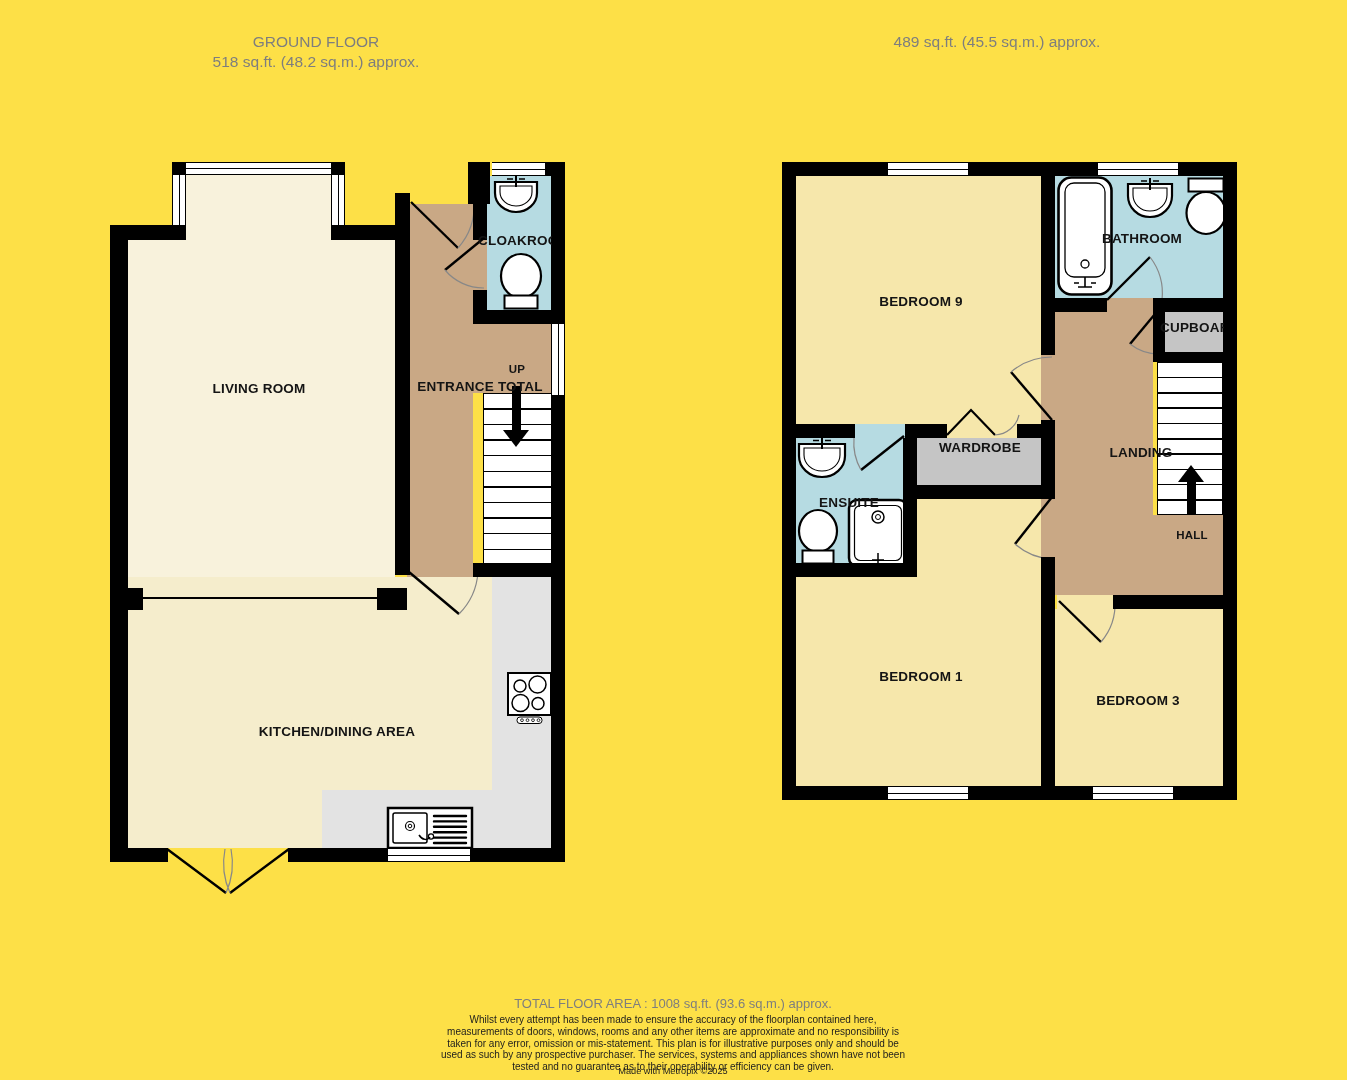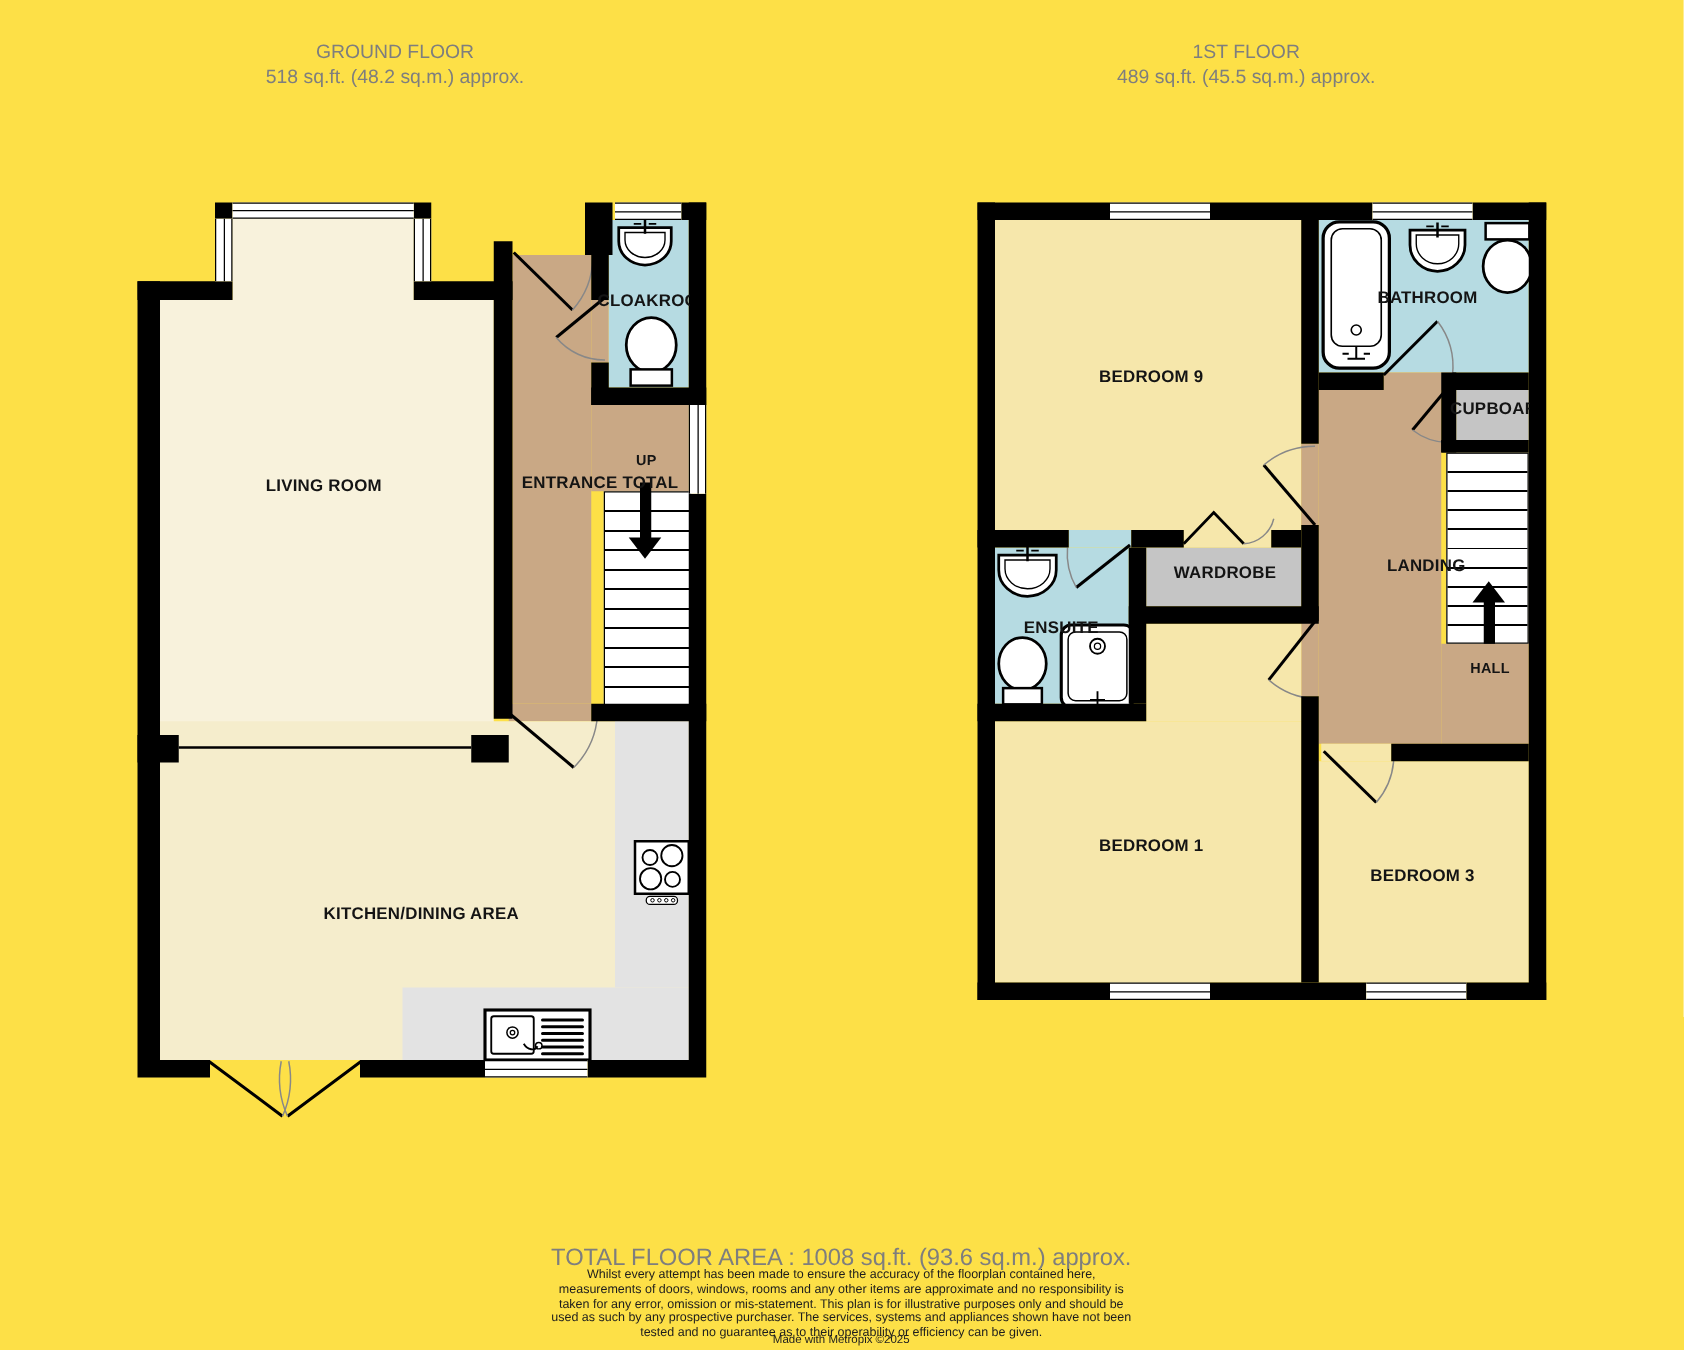--- a/index.html
+++ b/index.html
@@ -22,41 +22,40 @@
   .stairs{position:absolute;border:1.5px solid #000;box-sizing:border-box;z-index:10;background-color:#fff;}
   .fx{position:absolute;z-index:12;}
   .door{position:absolute;z-index:15;}
   .lbl{position:absolute;transform:translate(-50%,-50%);font-weight:bold;font-size:13.5px;
        color:#141414;white-space:nowrap;z-index:30;letter-spacing:.2px;}
   .lbl.small{font-size:11.5px;}
   .lbl.clip{transform:translate(0,-50%);overflow:hidden;}
   .titleblock{position:absolute;text-align:center;font-size:15.5px;line-height:1.3;
        color:var(--title);z-index:5;}
   .totline{position:absolute;left:423px;top:996px;width:500px;text-align:center;
-       font-size:19px;color:var(--title);z-index:5;}
+       font-size:13px;color:var(--title);z-index:5;}
   .disc{position:absolute;left:438px;top:1014px;width:470px;text-align:center;
        font-size:10px;line-height:1.18;color:#1d1d1d;z-index:5;}
   .credit{position:absolute;left:438px;top:1066px;width:470px;text-align:center;
        font-size:9.2px;color:#1d1d1d;z-index:5;}
   .shaft{position:absolute;background:#000;z-index:16;}
   .tri{position:absolute;width:0;height:0;z-index:16;}
   .tri.down{border-left:13px solid transparent;border-right:13px solid transparent;border-top:17px solid #000;}
   .tri.up{border-left:13.5px solid transparent;border-right:13.5px solid transparent;border-bottom:17px solid #000;}
 </style>
 </head>
 <body>
 
 <div class="canvas" id="plan">
 
   <div class="titleblock" style="left:116px;top:32px;width:400px;">
     <div>GROUND FLOOR</div>
     <div>518 sq.ft. (48.2 sq.m.) approx.</div>
   </div>
   <div class="titleblock" style="left:797px;top:32px;width:400px;">
-    <div>1ST FLOOR</div>
     <div>489 sq.ft. (45.5 sq.m.) approx.</div>
   </div>
 
   <svg class="fx" style="left:489px;top:173px" width="54" height="48">
     <path d="M6 9 h42 v11 a21 19 0 0 1 -42 0 z" fill="#fff" stroke="#000" stroke-width="2.2"></path>
     <path d="M11 13 h32 v6 a16 14 0 0 1 -32 0 z" fill="none" stroke="#000" stroke-width="1.1"></path>
     <path d="M27 3 v11" stroke="#000" stroke-width="2"></path>
     <path d="M18 6 h6 M30 6 h6" stroke="#000" stroke-width="1.4"></path>
   </svg>
   <svg class="fx" style="left:497px;top:251px" width="48" height="60">
@@ -253,19 +252,19 @@
     <div class="stairs" style="left: 483px; top: 393px; width: 70px; height: 172px; background-image: repeating-linear-gradient(rgb(255, 255, 255) 0px, rgb(255, 255, 255) 14.1px, rgb(0, 0, 0) 14.1px, rgb(0, 0, 0) 15.6px);"></div>
     <div class="stairs" style="left: 1157px; top: 362px; width: 66px; height: 153px; background-image: repeating-linear-gradient(rgb(255, 255, 255) 0px, rgb(255, 255, 255) 13.8px, rgb(0, 0, 0) 13.8px, rgb(0, 0, 0) 15.3px);"></div>
     <div class="lbl" style="left: 259px; top: 388px;">LIVING ROOM</div>
     <div class="lbl" style="left: 480px; top: 386px;">ENTRANCE TOTAL</div>
     <div class="lbl clip" style="left: 478px; top: 240px; width: 74px;">CLOAKROOM</div>
     <div class="lbl" style="left: 337px; top: 731px;">KITCHEN/DINING AREA</div>
     <div class="lbl small" style="left: 517px; top: 369px;">UP</div>
     <div class="lbl" style="left: 921px; top: 301px;">BEDROOM 9</div>
     <div class="lbl" style="left: 1142px; top: 238px;">BATHROOM</div>
     <div class="lbl clip" style="left: 1160px; top: 327px; width: 64px;">CUPBOARD</div>
-    <div class="lbl" style="left: 980px; top: 458px;">WARDROBE</div>
+    <div class="lbl" style="left: 980px; top: 447px;">WARDROBE</div>
     <div class="lbl" style="left: 1141px; top: 452px;">LANDING</div>
     <div class="lbl" style="left: 849px; top: 502px;">ENSUITE</div>
     <div class="lbl" style="left: 921px; top: 676px;">BEDROOM 1</div>
     <div class="lbl" style="left: 1138px; top: 700px;">BEDROOM 3</div>
     <div class="lbl small" style="left: 1192px; top: 535px;">HALL</div>
   </div>
 
 </body></html>

